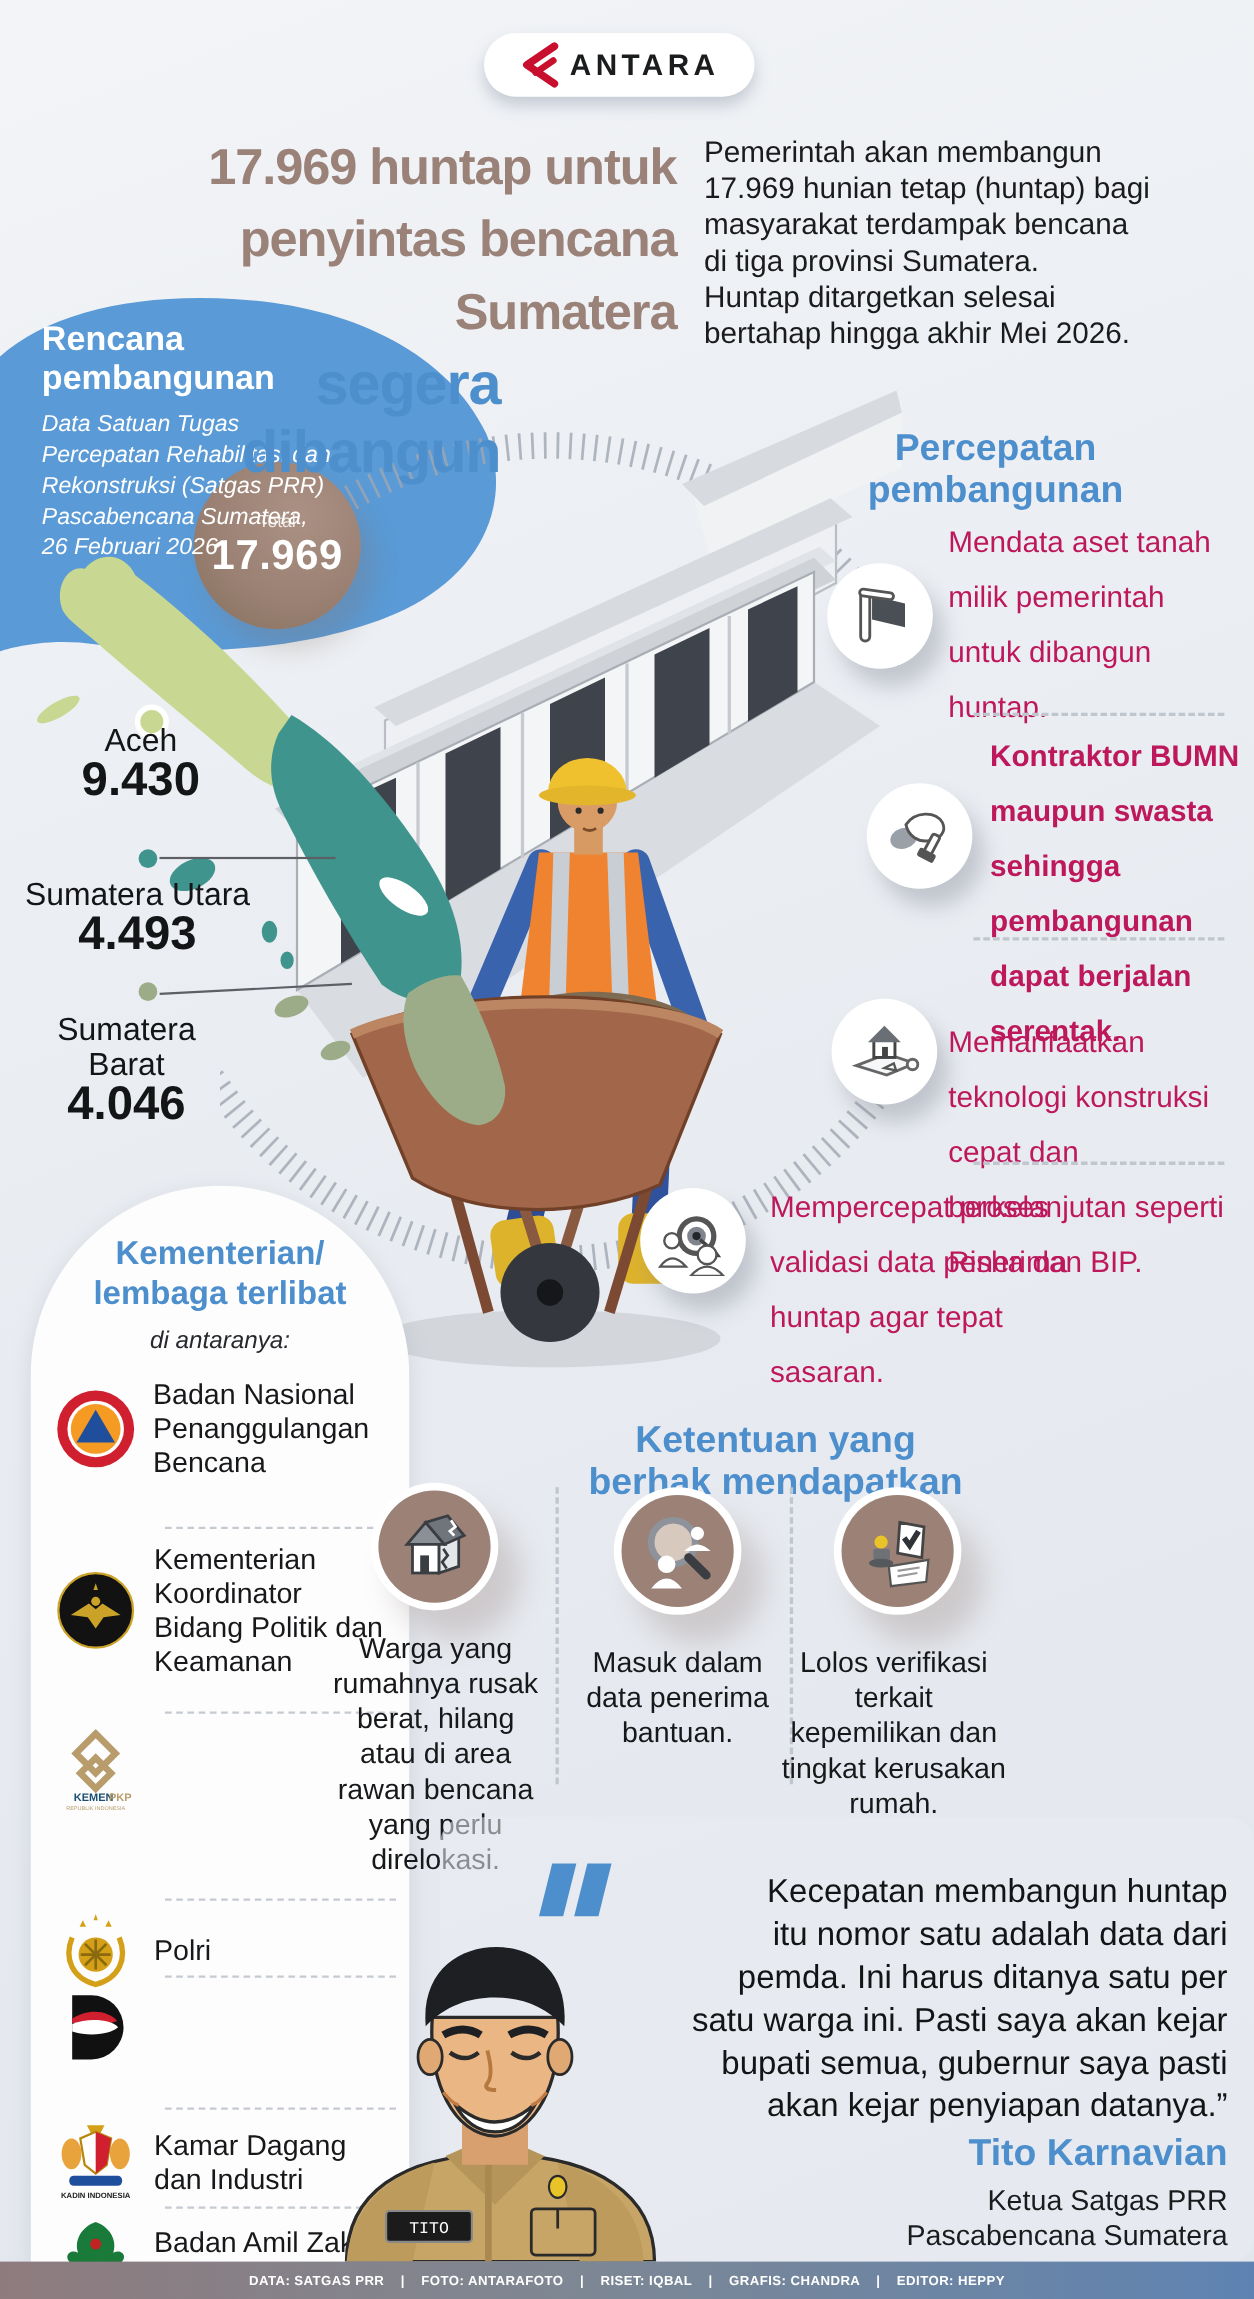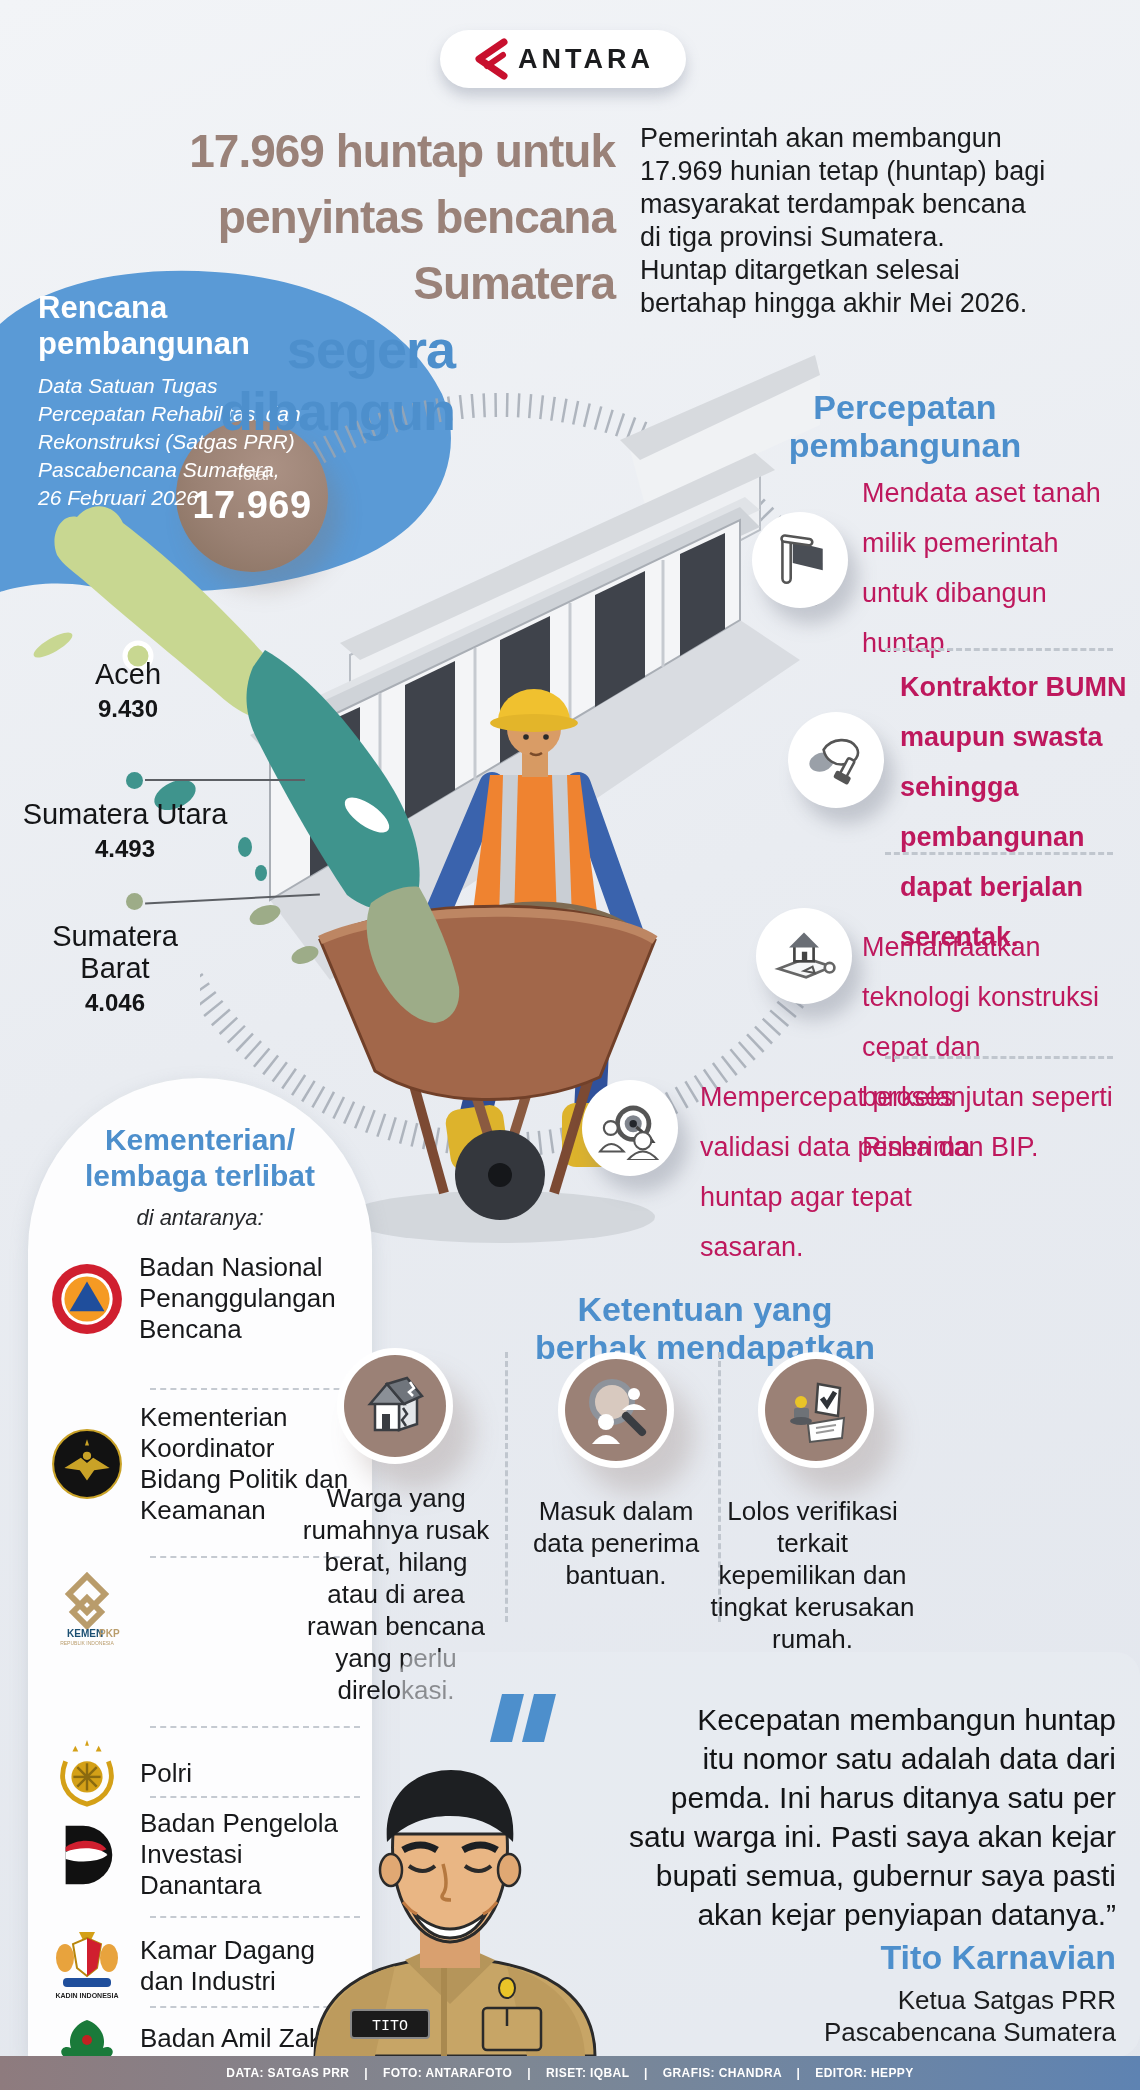--- a/index.html
+++ b/index.html
@@ -30,21 +30,21 @@
   .total-circle{left:176px;top:420px;width:152px;height:152px;border-radius:50%;
     background:radial-gradient(circle at 62% 32%,#ab9184 0%,#9a8173 55%,#87705f 100%);
     display:flex;flex-direction:column;align-items:center;justify-content:center;
     box-shadow:12px 18px 22px rgba(130,110,100,.25);}
   .total-label{font-size:16px;color:#efe7e1;}
   .total-value{font-size:38px;font-weight:800;color:#fff;letter-spacing:.5px;}
 
   
   .region{color:#141517;}
   .region .name{font-size:29px;line-height:32px;}
-  .region .value{font-size:24px;font-weight:800;line-height:38px;}
+  .region .value{font-size:43px;font-weight:800;line-height:38px;}
   .dot{width:17px;height:17px;border-radius:50%;}
   .leader{height:2px;background:#5c5f64;}
 
   
   .sec-heading{font-size:34px;line-height:38px;font-weight:800;color:#4d8fcc;}
 
   
   .p-icon{width:96px;height:96px;border-radius:50%;background:#fff;
     box-shadow:10px 16px 18px rgba(120,125,140,.35);display:flex;align-items:center;justify-content:center;}
   .p-text{font-size:27px;line-height:50px;color:#be185d;}
@@ -344,21 +344,20 @@
 <div class="agency-div" style="top:1796px;"></div>
 
 <div class="agency-row" style="top:1808px;">
   <div class="agency-logo">
     <svg width="70" height="70" viewBox="0 0 72 72">
       <path d="M14,6 h18 a30 30 0 0 1 0 60 h-18 z" fill="#111"></path>
       <path d="M14,28 C28,18 48,20 56,30 C48,34 28,34 14,32 Z" fill="#d01f2f"></path>
       <path d="M14,33 C28,27 50,28 57,36 C48,44 26,44 14,40 Z" fill="#fff"></path>
     </svg>
   </div>
-  <div class="agency-name">Badan Pengelola Investasi Danantara</div>
 </div>
 <div class="agency-div" style="top:1916px;"></div>
 
 <div class="agency-row" style="top:1928px;">
   <div class="agency-logo">
     <svg width="76" height="76" viewBox="0 0 76 76">
       <polygon points="30,4 46,4 42,12 34,12" fill="#d4a017"></polygon>
       <ellipse cx="16" cy="30" rx="9" ry="14" fill="#e8a33d"></ellipse>
         <ellipse cx="60" cy="30" rx="9" ry="14" fill="#e8a33d"></ellipse>
       <polygon points="38,10 52,16 48,40 38,48 28,40 24,16" fill="#fff" stroke="#b8860b" stroke-width="2"></polygon>

